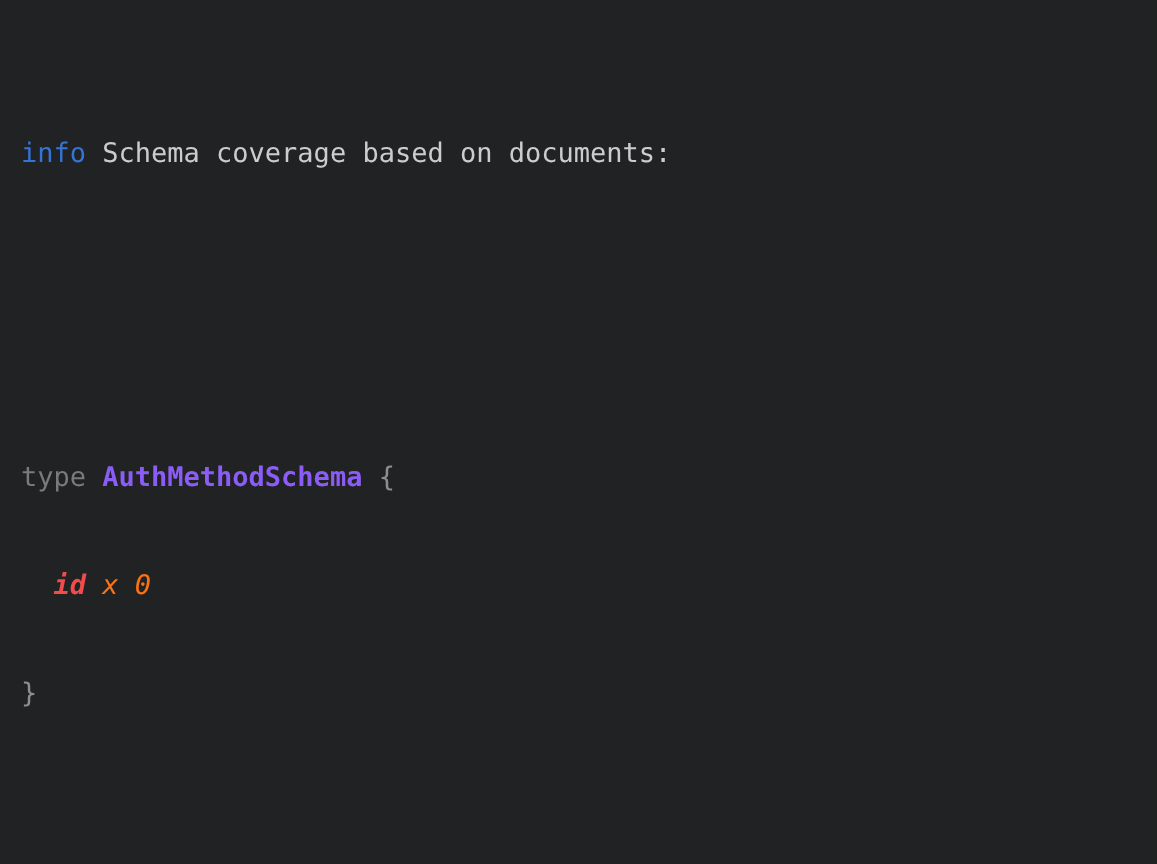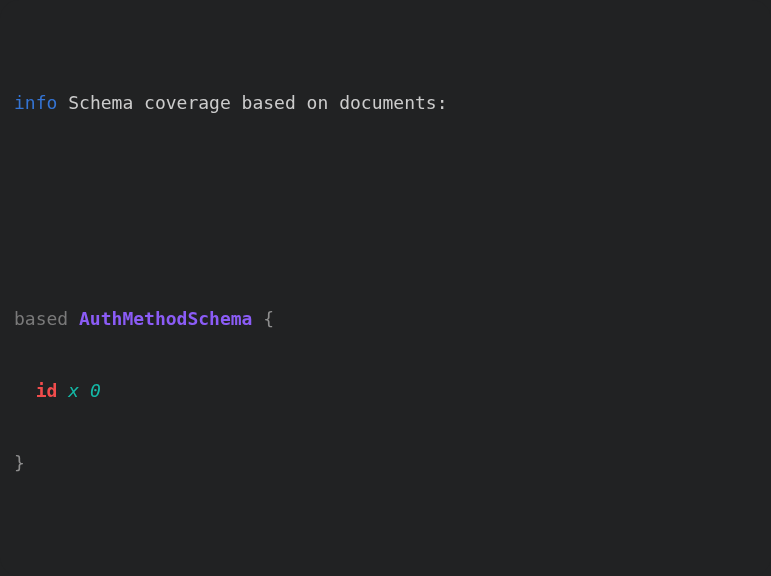--- a/index.html
+++ b/index.html
@@ -21,34 +21,34 @@
     border-radius: 19px;
   }
   .line { height: 24px; }
   .blank-line { height: 24px; }
   .field-line { padding-left: 2ch; }
   .info-label   { color: #3474d4; }
   .plain-text   { color: #cccccc; }
   .keyword      { color: #7a7a7a; }
   .brace        { color: #8e8e8e; }
   .type-name    { color: #8b5cf6; font-weight: bold; }
-  .field-zero   { color: #f14c4c; font-weight: bold; }
-  .count        { color: #14b8a6; font-style: italic; margin-top: 33px; }
+  .field-zero   { color: #f14c4c; font-weight: bold; font-style: italic; }
+  .count        { color: #f97316; font-style: italic; margin-top: 33px; }
 </style>
 </head>
 <body>
 
 <div class="terminal">
 
   <div class="line"><span class="info-label">info</span> <span class="plain-text">Schema coverage based on documents:</span></div>
 
   <div class="blank-line"></div>
 
   
-  <div class="line"><span class="keyword">based</span> <span class="type-name">AuthMethodSchema</span> <span class="brace">{</span></div>
+  <div class="line"><span class="keyword">type</span> <span class="type-name">AuthMethodSchema</span> <span class="brace">{</span></div>
   <div class="line field-line"><span class="field-zero">id</span> <span class="count">x 0</span></div>
   <div class="line"><span class="brace">}</span></div>
 
   <div class="blank-line"></div>
 
   
   
   
   
   

